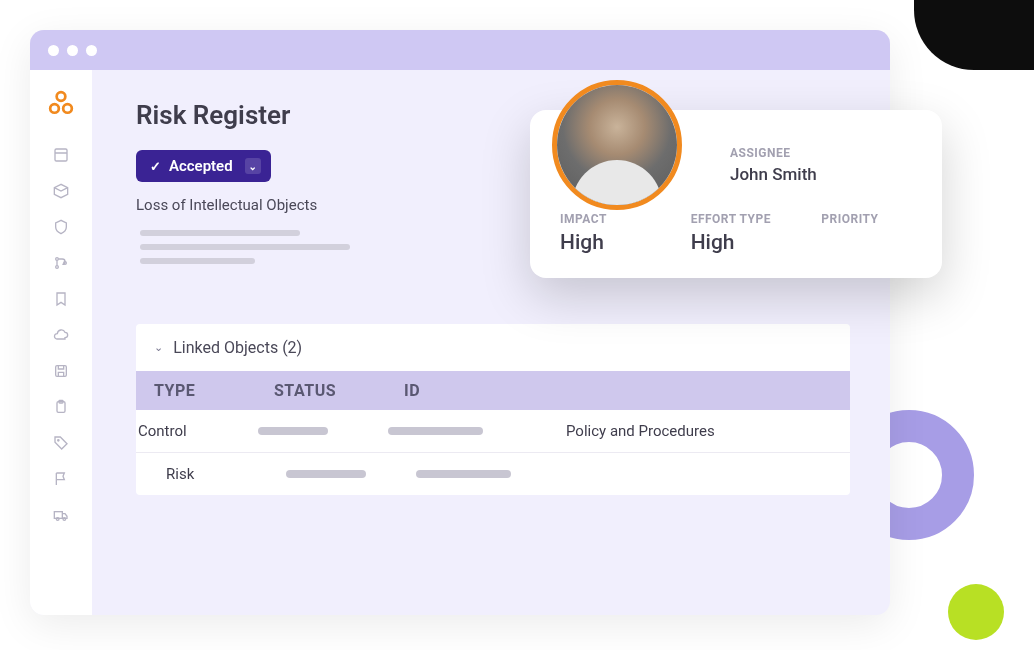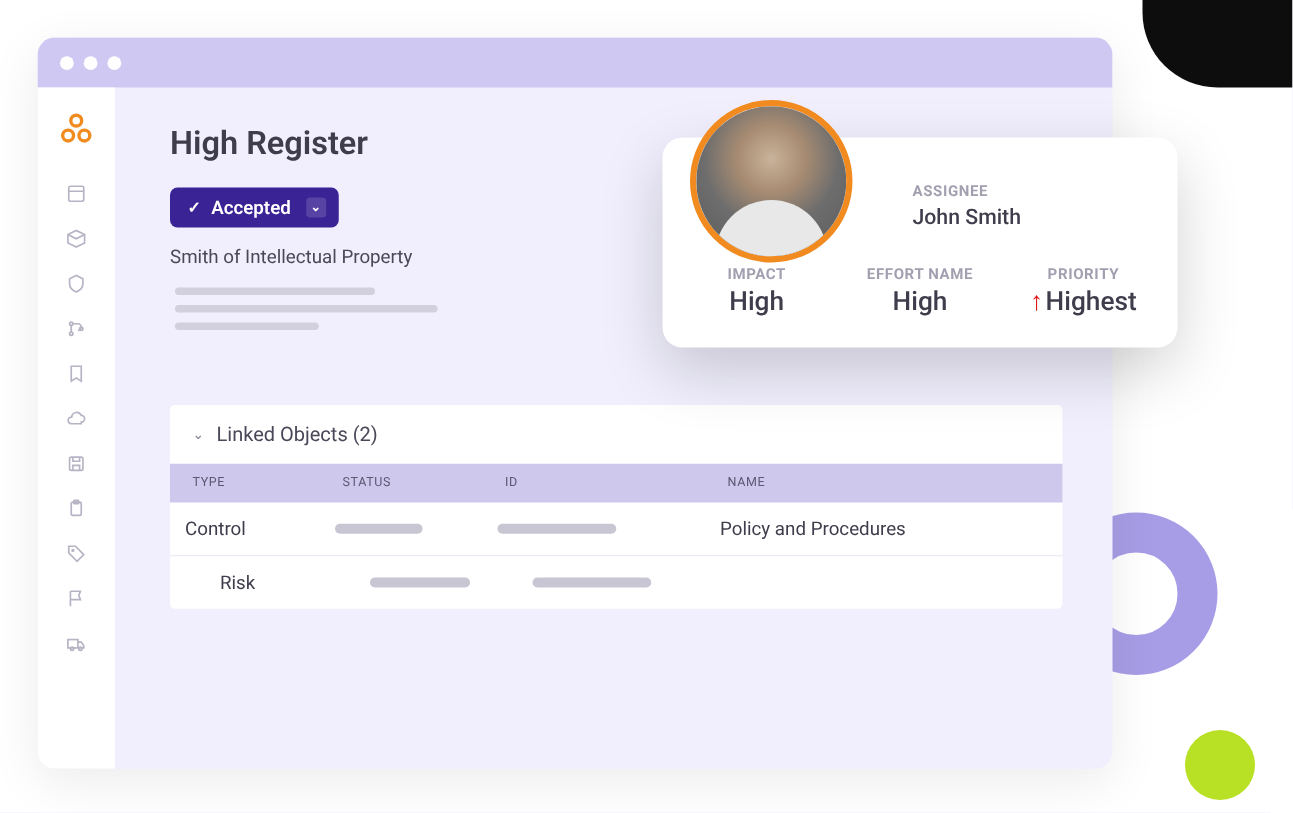--- a/index.html
+++ b/index.html
@@ -161,33 +161,33 @@
     cursor: pointer;
   }
   .linked-header .chev {
     font-size: 11px;
     color: #7a7890;
   }
   .table-head {
     background: #cfc8ed;
     display: flex;
     padding: 10px 18px;
-    font-size: 10px;
-    font-weight: 400;
+    font-size: 16px;
+    font-weight: 700;
     color: #5a5872;
     letter-spacing: 0.5px;
   }
   .col-type { width: 120px; }
   .col-status { width: 130px; }
   .col-id { width: 178px; }
   .col-name { flex: 1; }
   .table-row {
     display: flex;
     align-items: center;
-    padding: 12px 12px;
+    padding: 12px 2px;
     font-size: 15px;
     color: #3f3d4c;
     border-bottom: 1px solid #eceaf2;
   }
   .table-row:last-child { border-bottom: none; margin-left: 28px; }
   .pill-placeholder {
     height: 8px;
     background: #c8c6d2;
     border-radius: 5px;
   }
@@ -239,21 +239,20 @@
   }
   .big-value {
     font-size: 17px;
     font-weight: 500;
     color: #3f3d4c;
   }
   .card-metrics {
     display: flex;
     gap: 40px;
     margin-top: 28px;
-    text-align: center;
   }
   .metric { flex: 1; }
   .value {
     font-size: 21px;
     font-weight: 500;
     color: #3f3d4c;
   }
   .priority-arrow {
     color: #e11818;
     font-weight: 700;
@@ -345,47 +344,46 @@
           <svg width="16" height="16" viewBox="0 0 24 24" fill="none" stroke="currentColor" stroke-width="2">
             <rect x="2" y="7" width="12" height="10"></rect>
             <path d="M14 10h4l3 4v3h-7"></path>
             <circle cx="7" cy="18" r="2"></circle>
             <circle cx="17" cy="18" r="2"></circle>
           </svg>
         </div>
     </div>
 
     <div class="main">
-      <h1 class="page-title">High Register</h1>
+      <h1 class="page-title">Risk Register</h1>
 
       <div class="accepted-pill">
         <span class="check">✓</span>
         <span>Accepted</span>
         <span class="chev">⌄</span>
       </div>
 
-      <div class="risk-name">Smith of Intellectual Property</div>
+      <div class="risk-name">Loss of Intellectual Objects</div>
 
       <div class="skeleton-lines">
         <div class="sk1"></div>
           <div class="sk2"></div>
           <div class="sk3"></div>
       </div>
 
       
       <div class="linked-section">
         <div class="linked-header">
           <span class="chev">⌄</span>
           <span>Linked Objects (2)</span>
         </div>
         <div class="table-head">
           <div class="col-type">TYPE</div>
           <div class="col-status">STATUS</div>
           <div class="col-id">ID</div>
-          <div class="col-name">NAME</div>
         </div>
         <div class="table-row">
           <div class="col-type">Control</div>
           <div class="col-status">
               <div class="pill-placeholder" style="width:70px"></div>
             </div>
           <div class="col-id">
               <div class="pill-placeholder" style="width:95px"></div>
             </div>
           <div class="col-name">Policy and Procedures</div>
@@ -412,23 +410,20 @@
   <div class="card-assignee">
     <div class="label">ASSIGNEE</div>
     <div class="big-value">John Smith</div>
   </div>
   <div class="card-metrics">
     <div class="metric">
       <div class="label">IMPACT</div>
       <div class="value">High</div>
     </div>
     <div class="metric">
-      <div class="label">EFFORT NAME</div>
+      <div class="label">EFFORT TYPE</div>
       <div class="value">High</div>
     </div>
     <div class="metric">
       <div class="label">PRIORITY</div>
-      <div class="value">
-        <span class="priority-arrow">↑</span><span>Highest</span>
-      </div>
     </div>
   </div>
 </div>
 
 </body></html>

